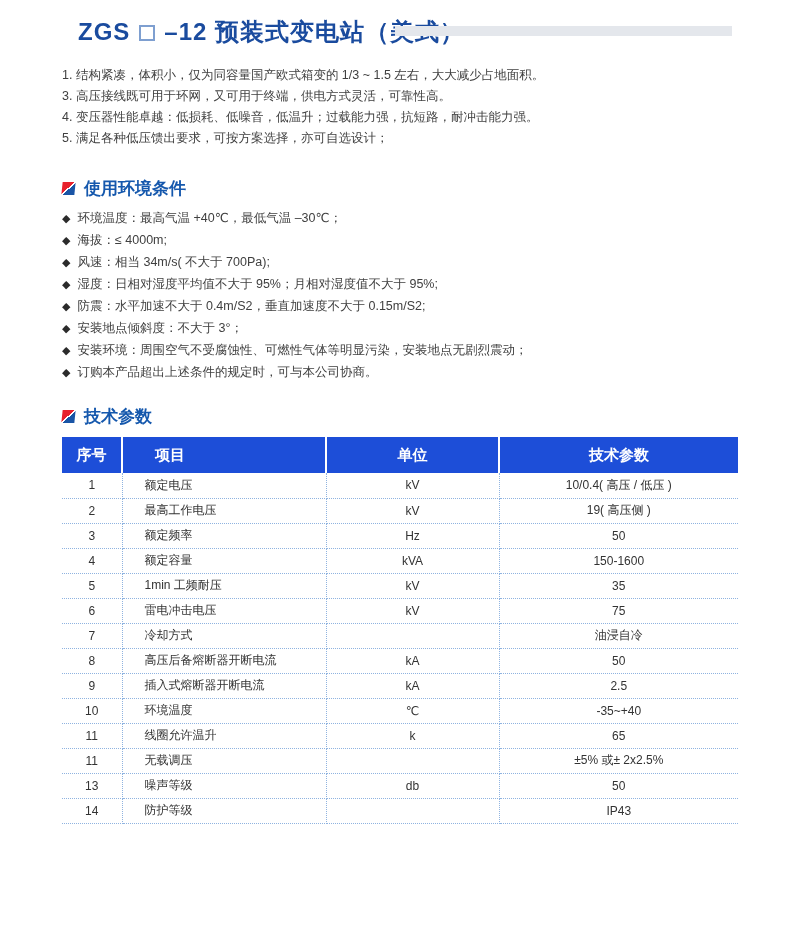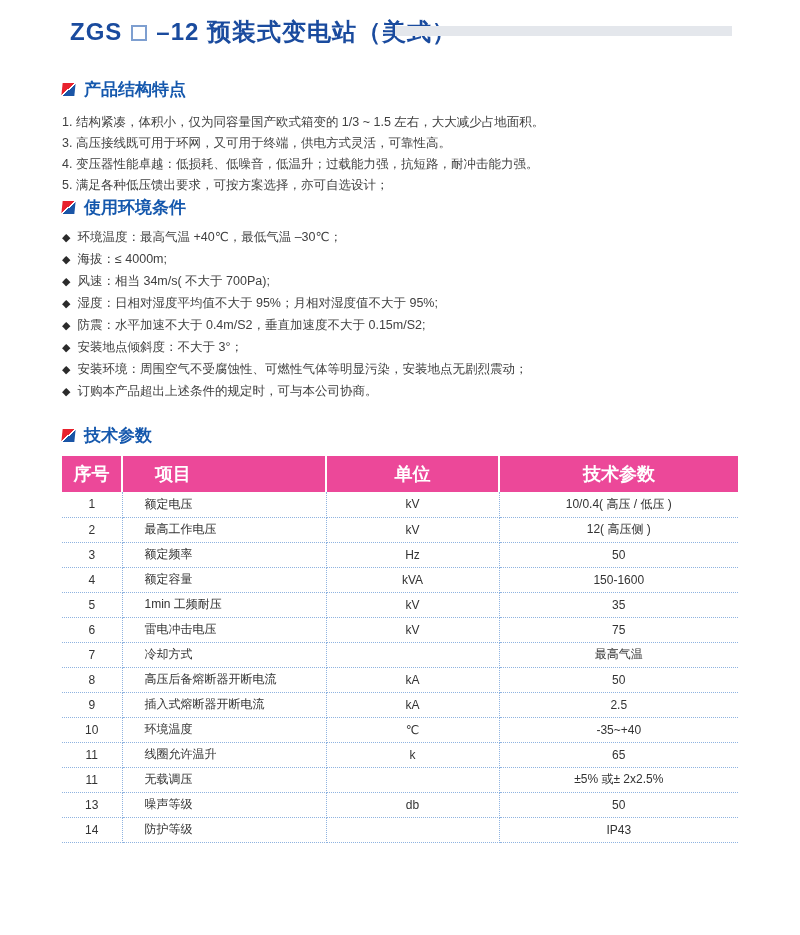--- a/index.html
+++ b/index.html
@@ -8,21 +8,21 @@
     width: 800px; height: 935px; overflow: hidden;
     background: #ffffff;
     font-family: "Liberation Sans", "DejaVu Sans", sans-serif;
     color: #3f3f3f;
   }
   .page { padding: 0 62px; position: relative; }
 
   
   .hdr { position: relative; margin-top: 16px; height: 38px; }
   .title {
-    margin: 8px; display: flex; align-items: center; gap: 9px;
+    margin: 16px; display: flex; align-items: center; gap: 9px;
     font-size: 24px; font-weight: bold; color: #1a4b9e; letter-spacing: 1px;
     white-space: nowrap;
   }
   .model-box {
     display: inline-block; width: 16px; height: 16px;
     border: 2px solid #7e9fd0; margin-top: 2px;
   }
   .title-bar {
     position: absolute; left: 333px; top: 10px;
     width: 337px; height: 10px; background: #e4e7ec;
@@ -32,21 +32,21 @@
   .sec-head {
     display: flex; align-items: center; gap: 9px;
     margin: 0; font-size: 17px; font-weight: bold; color: #1558ad;
   }
   .sec-icon {
     width: 13px; height: 13px; flex: 0 0 13px;
     background: linear-gradient(135deg, #e8222d 46%, #ffffff 46% 54%, #1a55a6 54%);
     transform: skewX(-6deg);
   }
   .sec-features .sec-head { margin-top: 24px; }
-  .sec-env .sec-head      { }
+  .sec-env .sec-head      { margin-top: 28px; }
   .sec-params .sec-head   { margin-top: 26px; }
 
   
   .feature-list { margin-top: 11px; }
   .feature-item {
     margin: 0; font-size: 12.5px; line-height: 21px; color: #404040;
   }
 
   
   .env-list { margin-top: 12px; }
@@ -59,22 +59,22 @@
   
   .param-table {
     width: 676px; margin-top: 9px;
     border-collapse: collapse; table-layout: fixed;
   }
   .param-table col.c1 { width: 60px; }
   .param-table col.c2 { width: 204px; }
   .param-table col.c3 { width: 173px; }
   .param-table col.c4 { width: 239px; }
   .param-table thead th {
-    background: #ec4899; color: #ffffff;
-    height: 36px; font-size: 18px; font-weight: bold; text-align: center;
+    background: #1d4ed8; color: #ffffff;
+    height: 36px; font-size: 15px; font-weight: bold; text-align: center;
     padding: 0;
   }
   .param-table thead th + th { border-left: 2px solid #ffffff; text-align: center; }
   .param-table thead th.col-item { text-align: left; padding-left: 32px; }
   .param-table tbody td {
     height: 25px; padding: 0;
     font-size: 12px; color: #333333; text-align: center;
     border-bottom: 1px dotted #8fb3e0;
     white-space: nowrap; overflow: hidden;
   }
@@ -89,24 +89,20 @@
   <div class="hdr">
     <h1 class="title">
       <span>ZGS</span>
       <span class="model-box"></span>
       <span>–12 预装式变电站（美式）</span>
     </h1>
     <div class="title-bar"></div>
   </div>
 
   <section class="sec-features">
-    <h2 class="sec-head">
-      <span class="sec-icon"></span>
-      <span>产品结构特点</span>
-    </h2>
     <div class="feature-list">
 
         <p class="feature-item">1. 结构紧凑，体积小，仅为同容量国产欧式箱变的 1/3 ~ 1.5 左右，大大减少占地面积。</p>
 
 
         <p class="feature-item">3. 高压接线既可用于环网，又可用于终端，供电方式灵活，可靠性高。</p>
 
         <p class="feature-item">4. 变压器性能卓越：低损耗、低噪音，低温升；过载能力强，抗短路，耐冲击能力强。</p>
 
         <p class="feature-item">5. 满足各种低压馈出要求，可按方案选择，亦可自选设计；</p>
@@ -190,21 +186,21 @@
             <td>1</td>
             <td class="cell-item">额定电压</td>
             <td>kV</td>
             <td>10/0.4( 高压 / 低压 )</td>
           </tr>
 
           <tr>
             <td>2</td>
             <td class="cell-item">最高工作电压</td>
             <td>kV</td>
-            <td>12( 高压侧 )</td>
+            <td>19( 高压侧 )</td>
           </tr>
 
           <tr>
             <td>3</td>
             <td class="cell-item">额定频率</td>
             <td>Hz</td>
             <td>50</td>
           </tr>
 
           <tr>
@@ -225,21 +221,21 @@
             <td>6</td>
             <td class="cell-item">雷电冲击电压</td>
             <td>kV</td>
             <td>75</td>
           </tr>
 
           <tr>
             <td>7</td>
             <td class="cell-item">冷却方式</td>
             <td></td>
-            <td>最高气温</td>
+            <td>油浸自冷</td>
           </tr>
 
           <tr>
             <td>8</td>
             <td class="cell-item">高压后备熔断器开断电流</td>
             <td>kA</td>
             <td>50</td>
           </tr>
 
           <tr>

